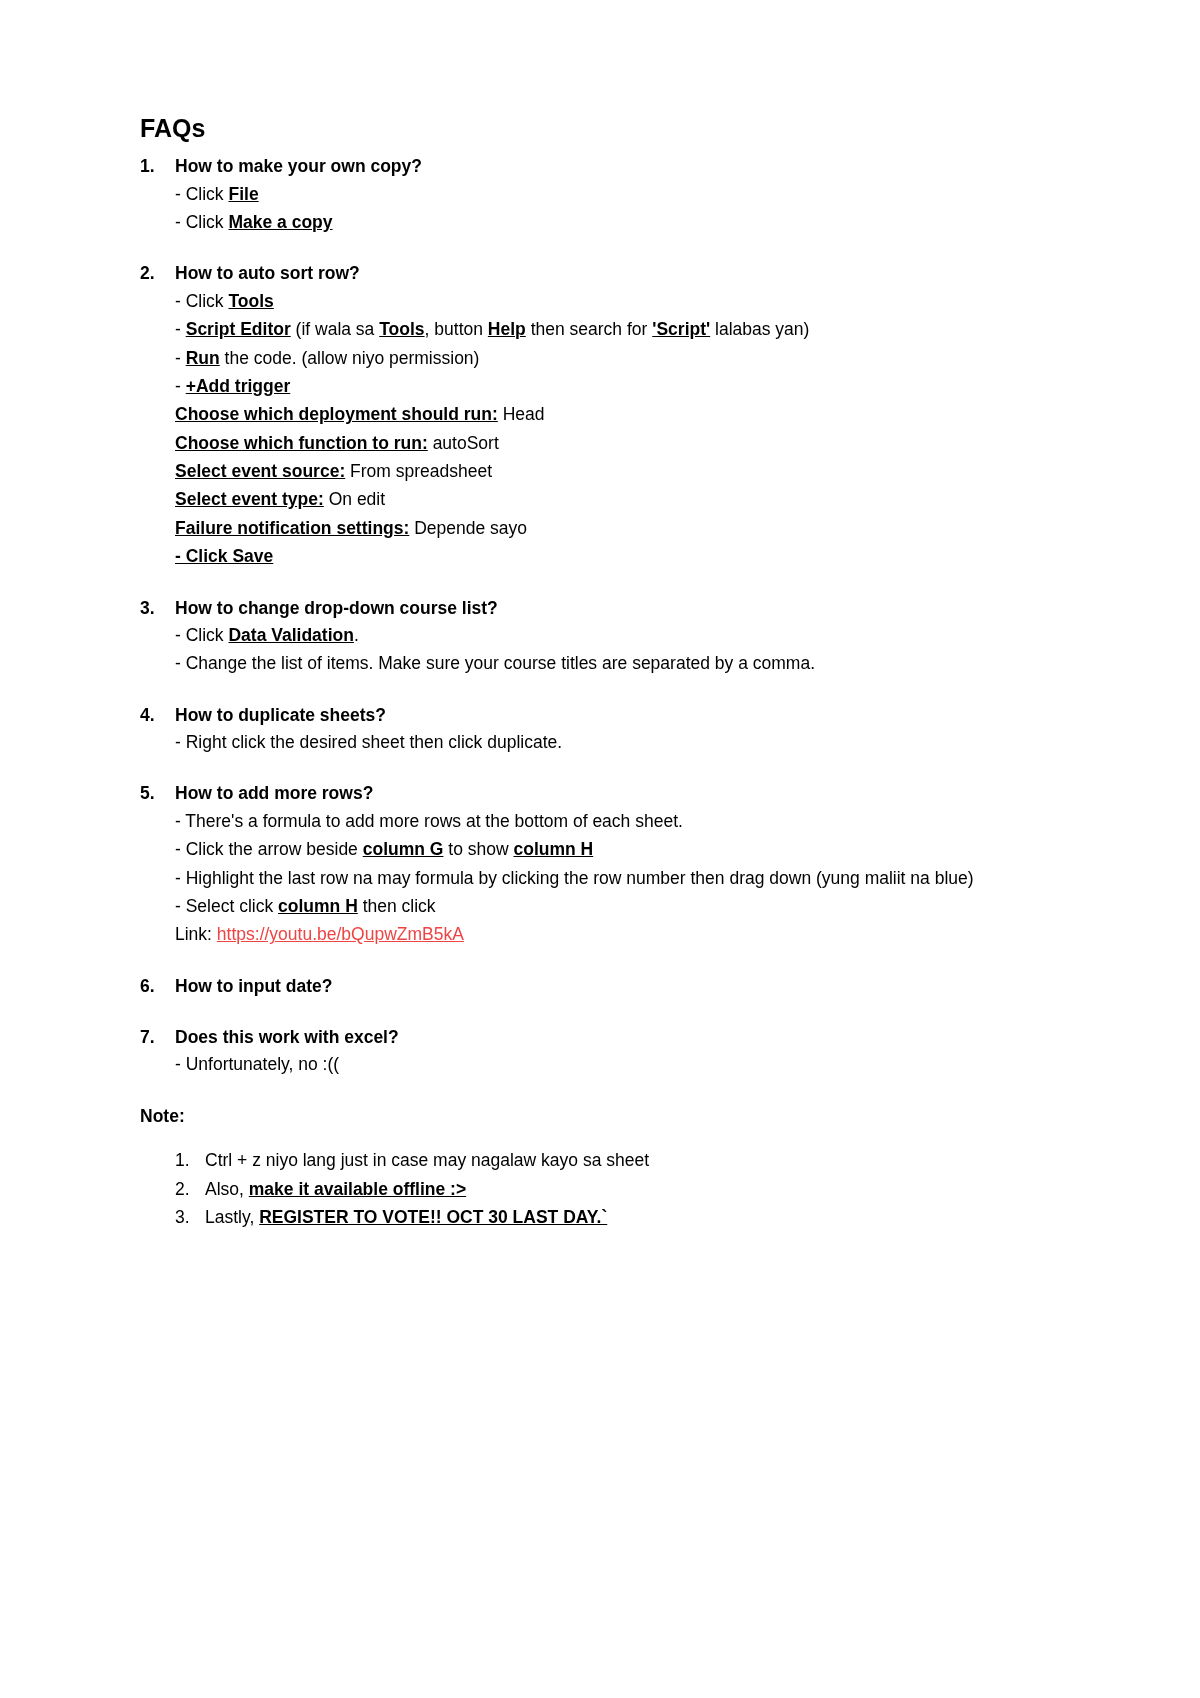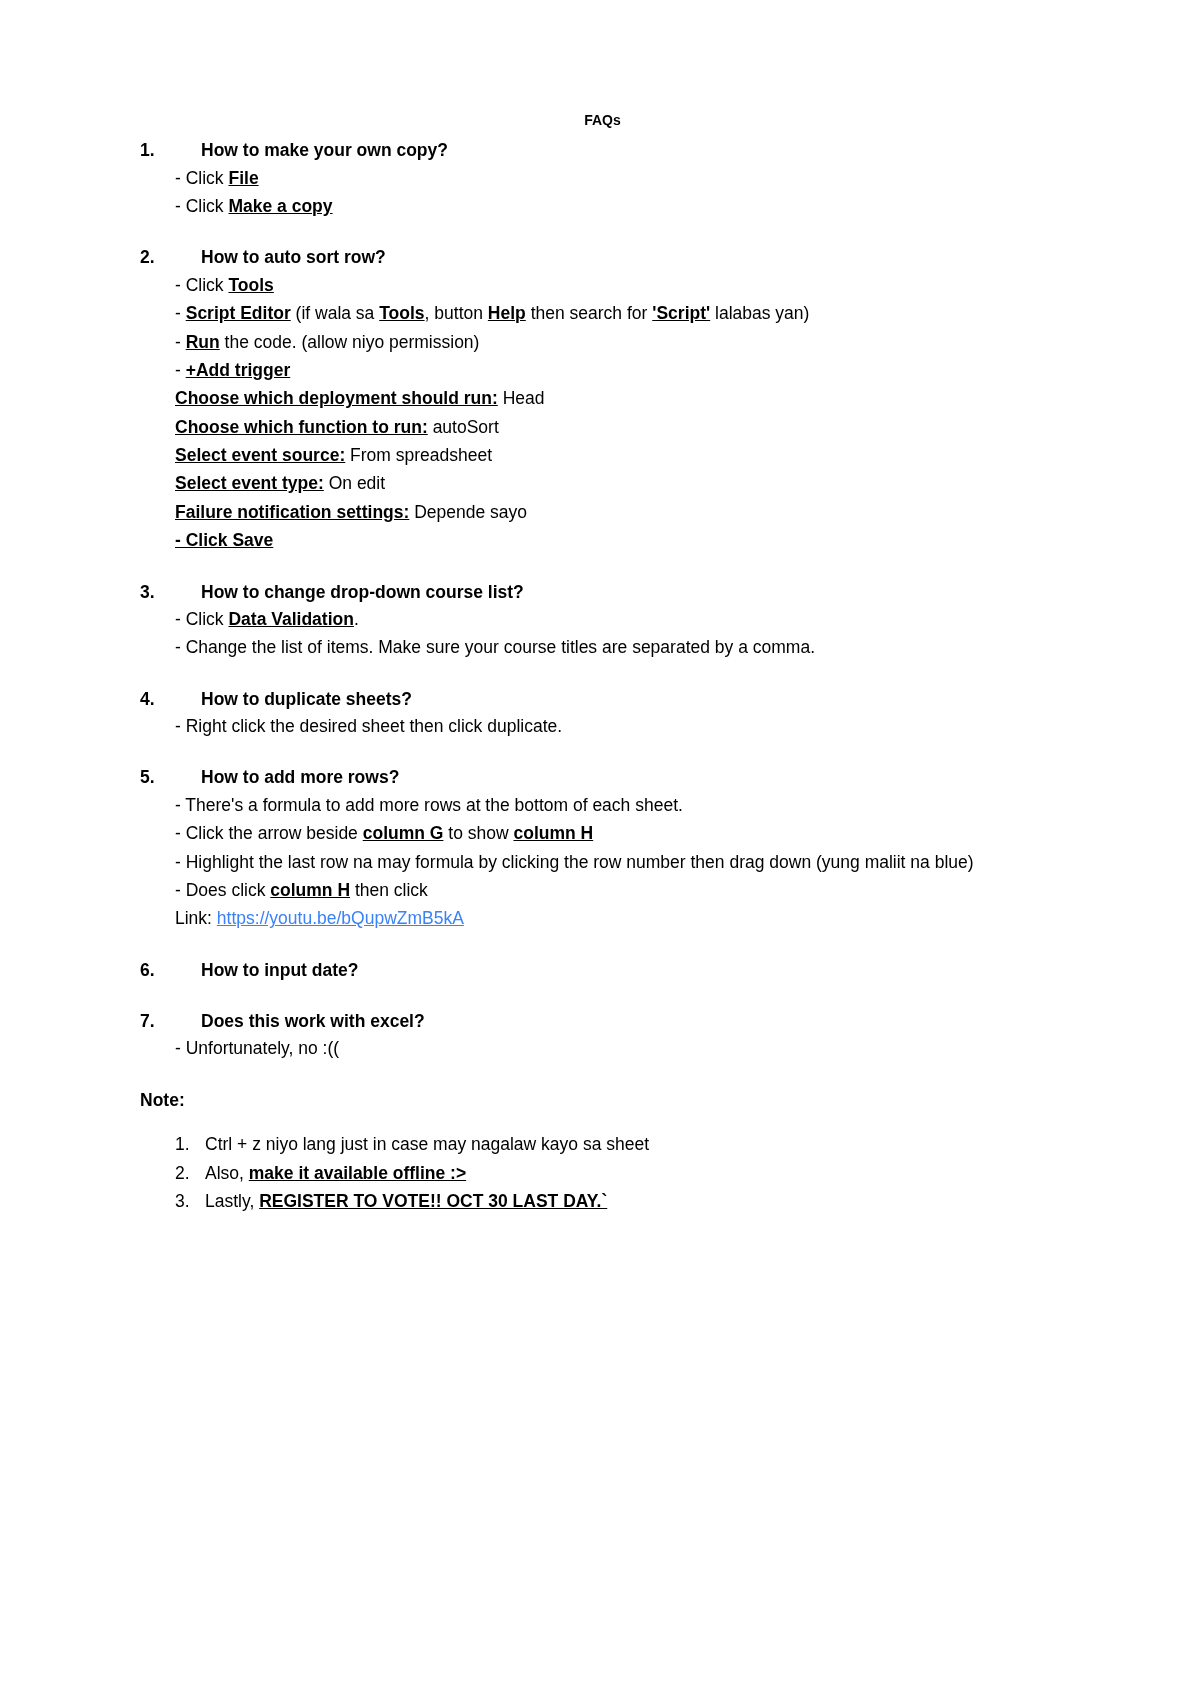--- a/index.html
+++ b/index.html
@@ -11,40 +11,39 @@
       font-family: Arial, sans-serif;
       background: #fff;
       width: 1200px;
       min-height: 1698px;
       padding: 110px 135px 0 140px;
       color: #000;
       font-size: 17.5px;
       line-height: 1.45;
     }
     .title {
-      text-align: center;
+      text-align: left;
       font-weight: bold;
-      font-size: 14px;
+      font-size: 25px;
       margin-bottom: 8px;
     }
     .faq-item {
       margin-bottom: 26px;
     }
     .q-row {
       display: flex;
       font-weight: bold;
       margin-bottom: 2px;
     }
     .q-num {
       width: 35px;
       flex-shrink: 0;
     }
     .q-text {
       flex: 1;
-      margin-left: 26px;
     }
     .answer {
       padding-left: 35px;
     }
     .answer-line {
       margin-bottom: 3px;
     }
     .note-title {
       font-weight: bold;
       margin-bottom: 19px;
@@ -57,21 +56,21 @@
       margin-bottom: 3px;
     }
     .note-num {
       width: 30px;
       flex-shrink: 0;
     }
     .note-text {
       flex: 1;
     }
     .link {
-      color: #3b82f6;
+      color: #ef4444;
       text-decoration: underline;
     }
     .b {
       font-weight: bold;
       text-decoration: underline;
     }
   </style>
 </head>
 <body>
 
@@ -127,21 +126,21 @@
     </div>
     <div class="faq-item">
       <div class="q-row">
         <span class="q-num">5.</span>
         <span class="q-text">How to add more rows?</span>
       </div>
       <div class="answer">
         <div class="answer-line"><span>- There's a formula to add more rows at the bottom of each sheet.</span></div>
         <div class="answer-line"><span>- Click the arrow beside </span><span class="b">column G</span><span> to show </span><span class="b">column H</span></div>
         <div class="answer-line"><span>- Highlight the last row na may formula by clicking the row number then drag down (yung maliit na blue)</span></div>
-        <div class="answer-line"><span>- Does click </span><span class="b">column H</span><span> then click</span></div>
+        <div class="answer-line"><span>- Select click </span><span class="b">column H</span><span> then click</span></div>
         <div class="answer-line"><span>Link: </span><a class="link" href="#">https://youtu.be/bQupwZmB5kA</a></div>
       </div>
     </div>
     <div class="faq-item">
       <div class="q-row">
         <span class="q-num">6.</span>
         <span class="q-text">How to input date?</span>
       </div>
     </div>
     <div class="faq-item">

